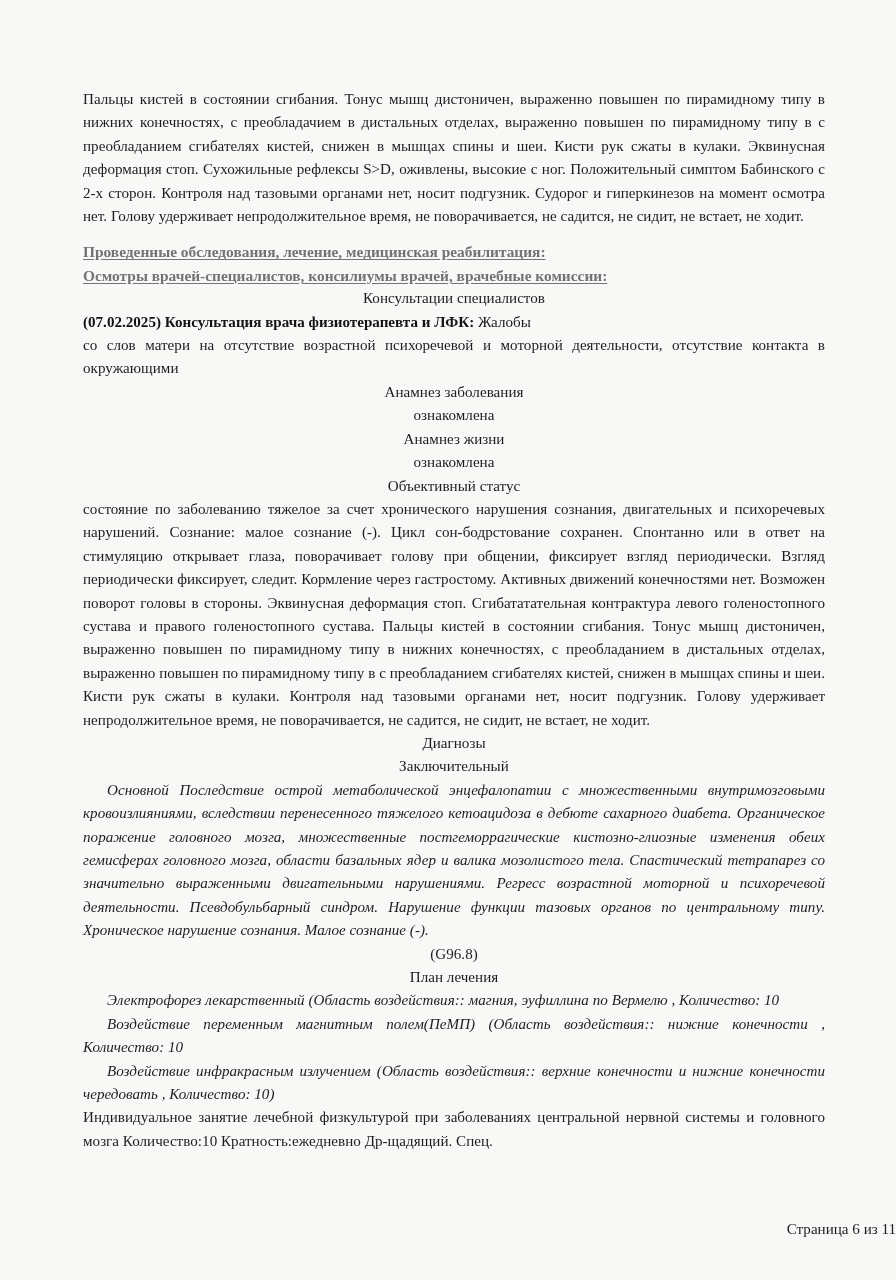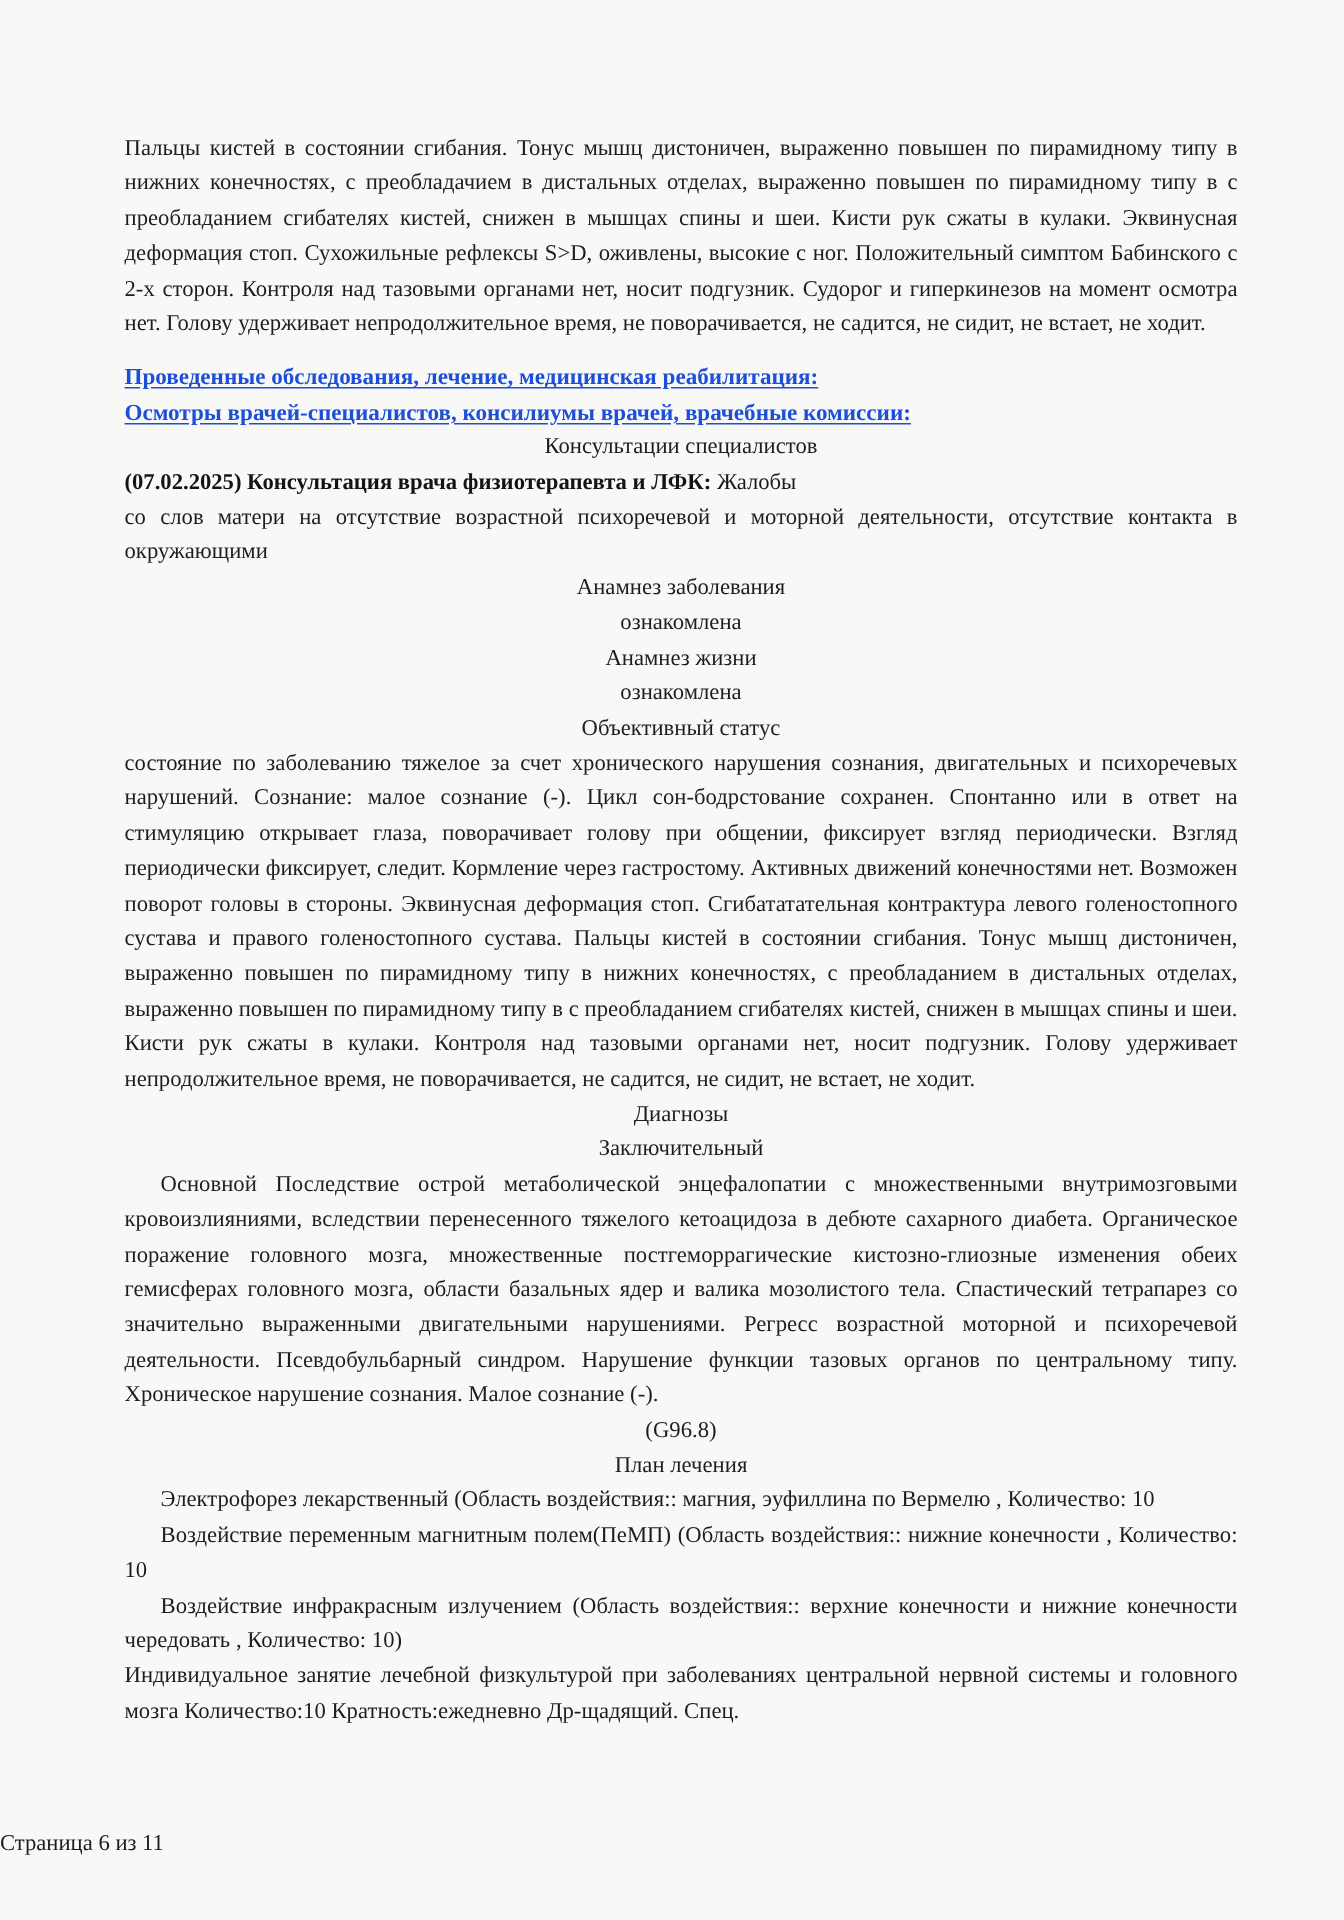--- a/index.html
+++ b/index.html
@@ -37,53 +37,54 @@
     text-justify: inter-word;
     margin: 0;
     letter-spacing: 0.02px;
     color: #1d1d1d;
   }
   .para.just-last {
     text-align-last: left;
   }
   .indent {
     text-indent: 24px;
+    font-style: italic;
   }
   .plain {
     text-align: center;
   }
   .heading {
     font-size: 15.4px;
     line-height: 23.4px;
     font-weight: bold;
     text-decoration: underline;
     text-underline-offset: 1.5px;
     margin: 0;
     text-align: left;
-    color: #1d4ed8;
+    color: #737373;
   }
   .gap-before {
     margin-top: 12px;
   }
   .datehead {
     font-size: 15.1px;
     line-height: 23.4px;
     margin: 0;
     text-align: left;
   }
   .datehead .b {
     font-weight: bold;
     color: #131313;
   }
   .footer {
     position: absolute;
     left: 0;
     top: 1218px;
     width: 896px;
-    text-align: left;
+    text-align: right;
     font-size: 15.1px;
     line-height: 22px;
     color: #1d1d1d;
   }
   .block {
     margin: 0;
   }
 </style>
 </head>
 <body>

